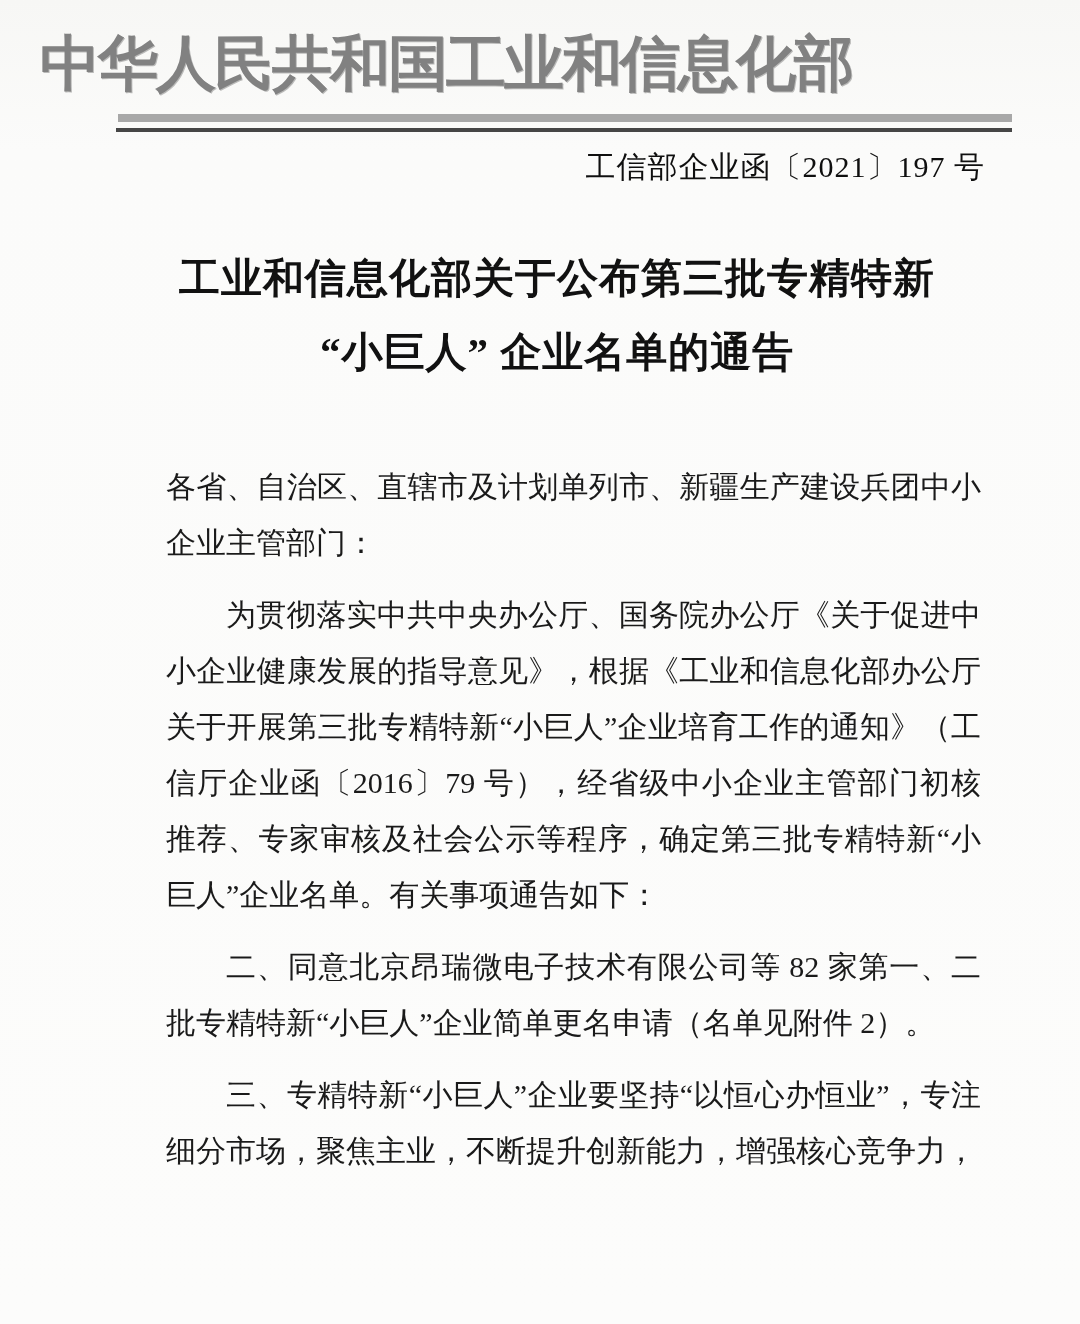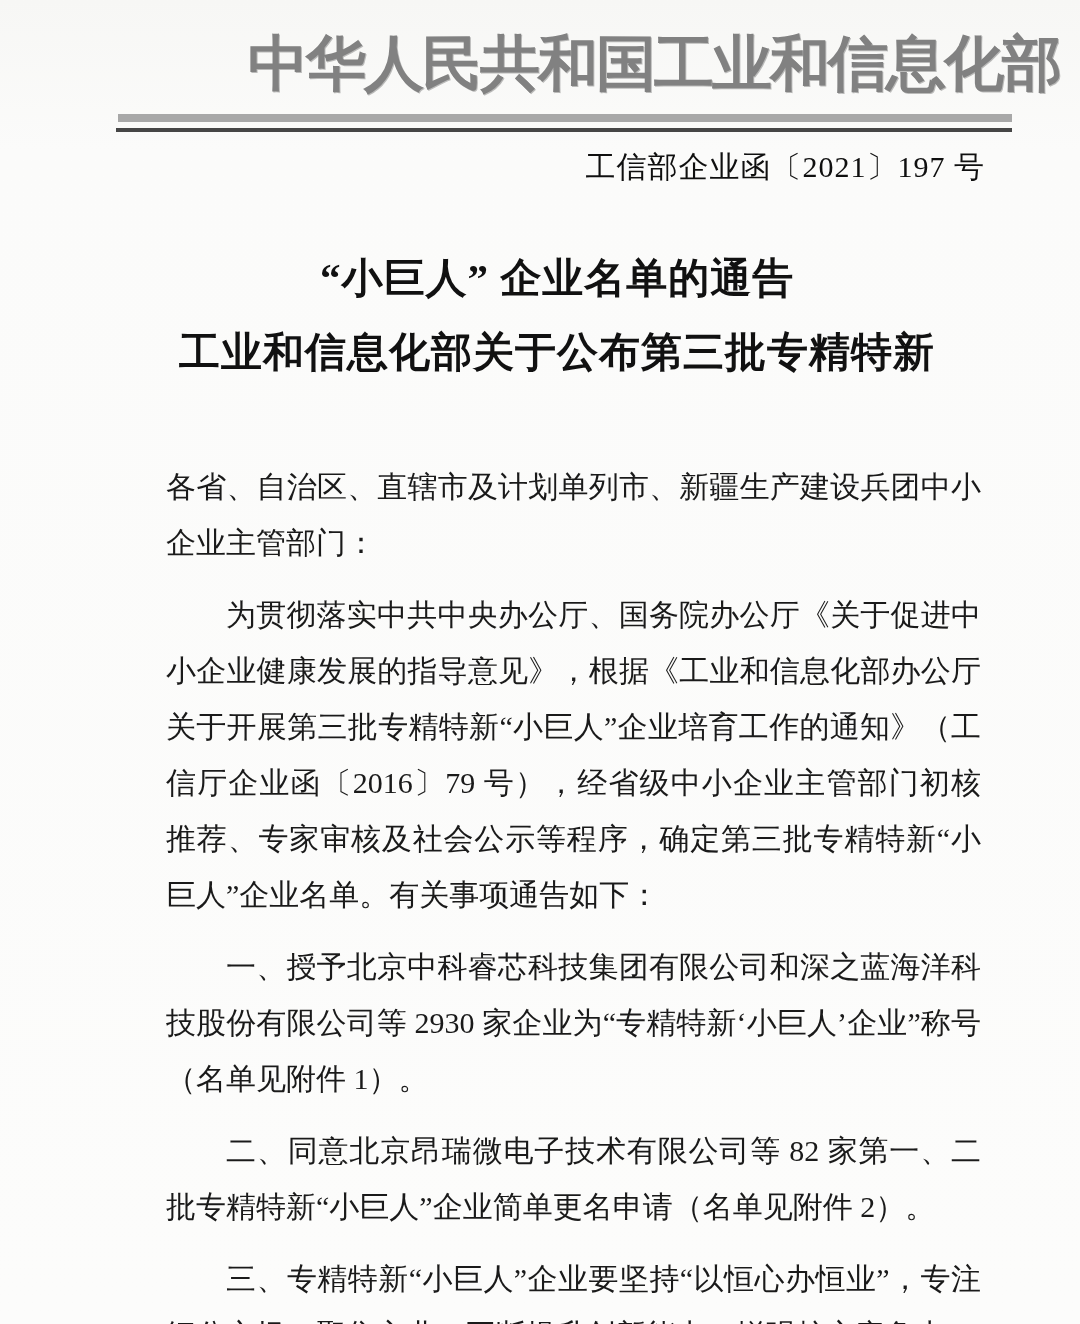--- a/index.html
+++ b/index.html
@@ -15,22 +15,22 @@
     position: relative;
     width: 1080px;
     height: 1324px;
     overflow: hidden;
     background: linear-gradient(180deg, #f7f7f5 0px, #fbfbfa 150px, #fcfcfb 100%);
     color: #181818;
   }
   
   .org-name {
     margin: 0;
-    padding: 30px 20px 0 40px;
-    text-align: right;
+    padding: 30px 32px 0 40px;
+    text-align: left;
     font-family: "Liberation Serif", serif;
     font-weight: 700;
     font-size: 60px;
     line-height: 68px;
     letter-spacing: -2px;
     color: #818181;
     text-shadow: 1px 1px 0 rgba(70,70,70,0.35);
     white-space: nowrap;
   }
   .rule-thick {
@@ -81,25 +81,24 @@
 <div class="page">
 
   <header>
     <h1 class="org-name">中华人民共和国工业和信息化部</h1>
     <div class="rule-thick"></div>
     <div class="rule-thin"></div>
     <div class="doc-number">工信部企业函〔2021〕197 号</div>
   </header>
 
   <div class="title">
+    <div>工业和信息化部关于公布第三批专精特新</div>
     <div>“小巨人” 企业名单的通告</div>
-    <div>工业和信息化部关于公布第三批专精特新</div>
   </div>
 
   <main class="body-text">
     <p>各省、自治区、直辖市及计划单列市、新疆生产建设兵团中小企业主管部门：</p>
     <p class="indent">为贯彻落实中共中央办公厅、国务院办公厅《关于促进中小企业健康发展的指导意见》，根据《工业和信息化部办公厅关于开展第三批专精特新“小巨人”企业培育工作的通知》（工信厅企业函〔2016〕79 号），经省级中小企业主管部门初核推荐、专家审核及社会公示等程序，确定第三批专精特新“小巨人”企业名单。有关事项通告如下：</p>
-    <p class="indent">一、授予北京中科睿芯科技集团有限公司和深之蓝海洋科技股份有限公司等 2930 家企业为“专精特新‘小巨人’企业”称号（名单见附件 1）。</p>
     <p class="indent">二、同意北京昂瑞微电子技术有限公司等 82 家第一、二批专精特新“小巨人”企业简单更名申请（名单见附件 2）。</p>
     <p class="indent">三、专精特新“小巨人”企业要坚持“以恒心办恒业”，专注细分市场，聚焦主业，不断提升创新能力，增强核心竞争力，</p>
   </main>
 
 </div>
 
 </body></html>

